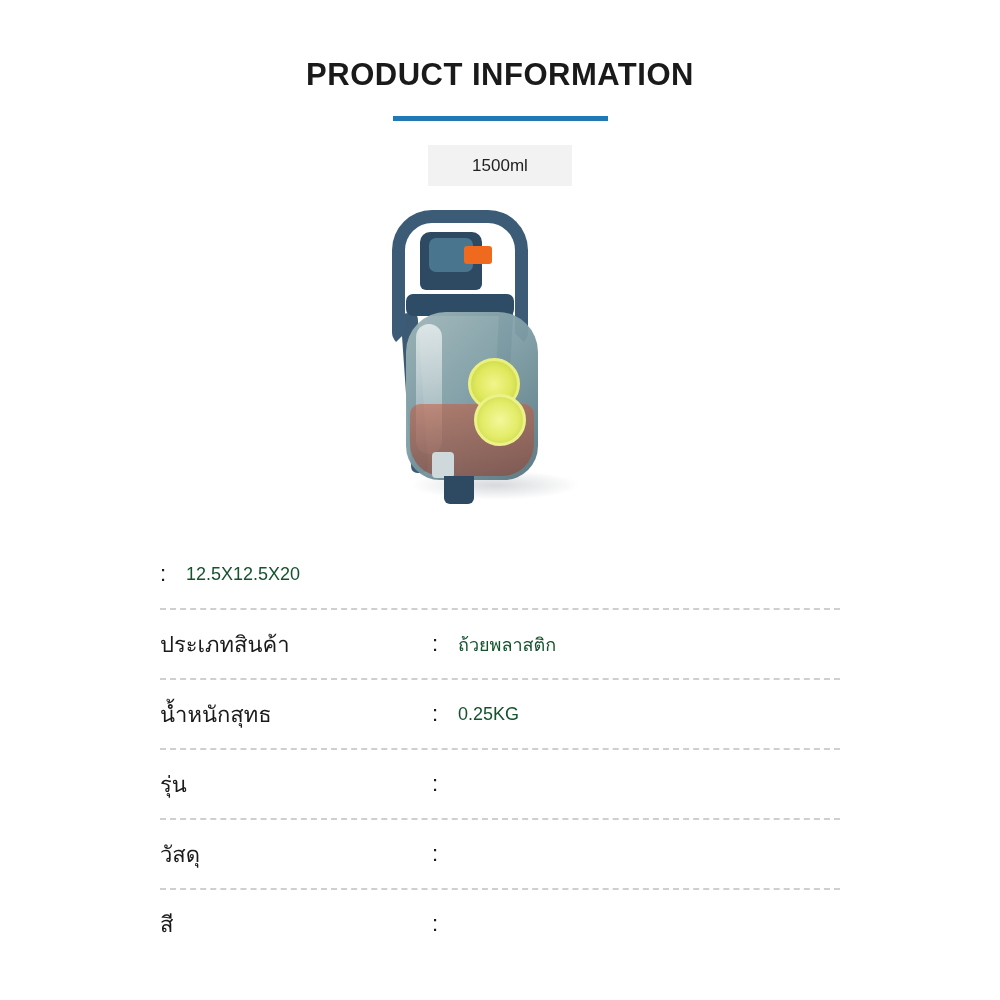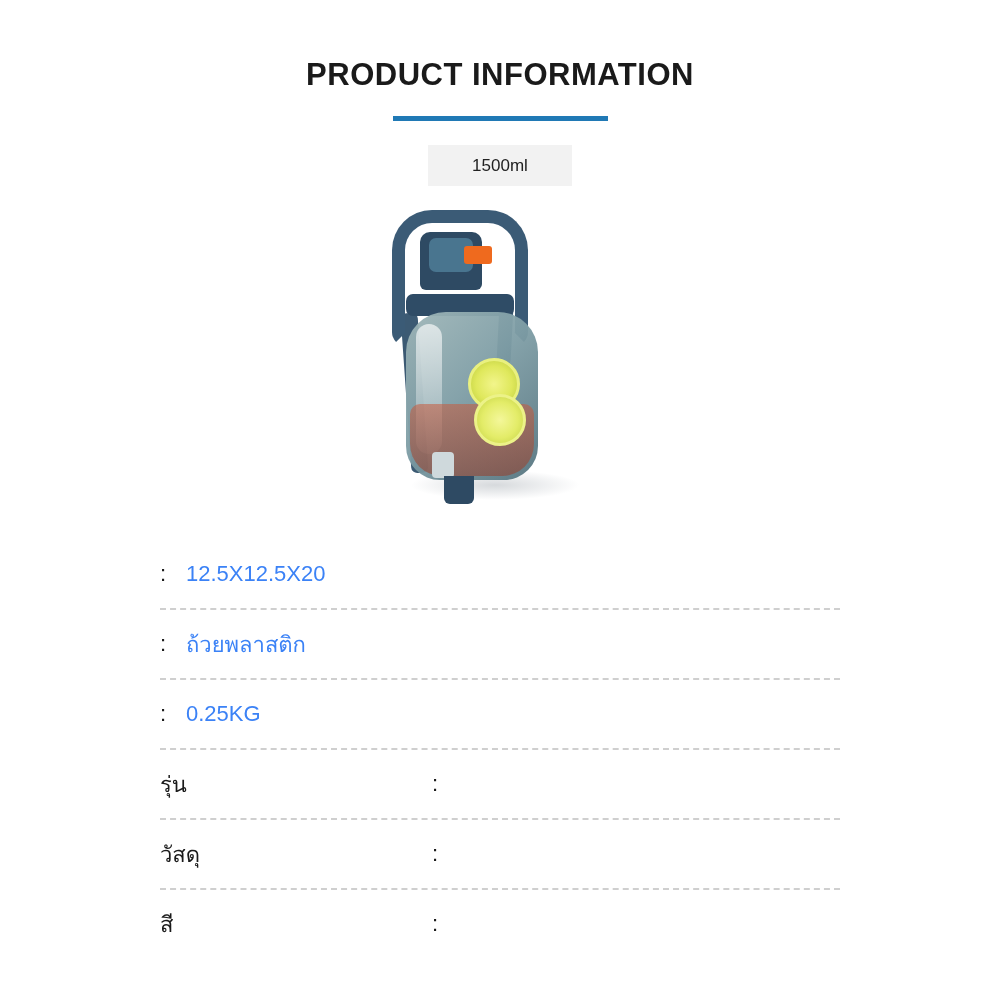--- a/index.html
+++ b/index.html
@@ -226,22 +226,22 @@
     font-size: 22px;
     color: #1a1a1a;
   }
   .spec-colon {
     width: 26px;
     font-size: 22px;
     color: #1a1a1a;
   }
   .spec-value {
     flex: 1;
-    font-size: 22px;
-    color: #3b82f6;
+    font-size: 18px;
+    color: #14532d;
   }
 </style>
 </head>
 <body>
 
 <div class="page">
 
   <div class="header">
     <div class="header-title">PRODUCT INFORMATION</div>
     <div class="header-rule"></div>
@@ -270,25 +270,27 @@
   </div>
 
   <div class="spec-table">
 
     <div class="spec-row">
       <div class="spec-colon">:</div>
       <div class="spec-value">12.5X12.5X20</div>
     </div>
 
     <div class="spec-row">
+      <div class="spec-label">ประเภทสินค้า</div>
       <div class="spec-colon">:</div>
       <div class="spec-value">ถ้วยพลาสติก</div>
     </div>
 
     <div class="spec-row">
+      <div class="spec-label">น้ำหนักสุทธ</div>
       <div class="spec-colon">:</div>
       <div class="spec-value">0.25KG</div>
     </div>
 
     <div class="spec-row">
       <div class="spec-label">รุ่น</div>
       <div class="spec-colon">:</div>
     </div>
 
     <div class="spec-row">

